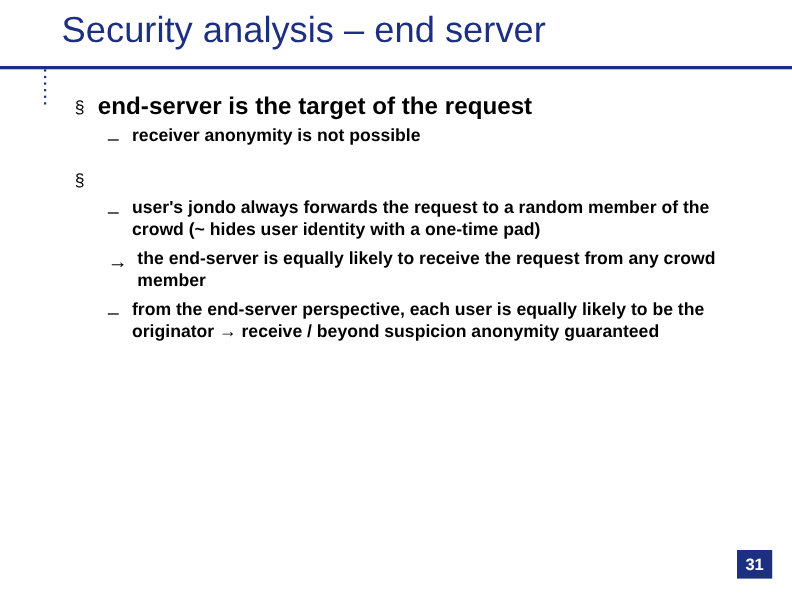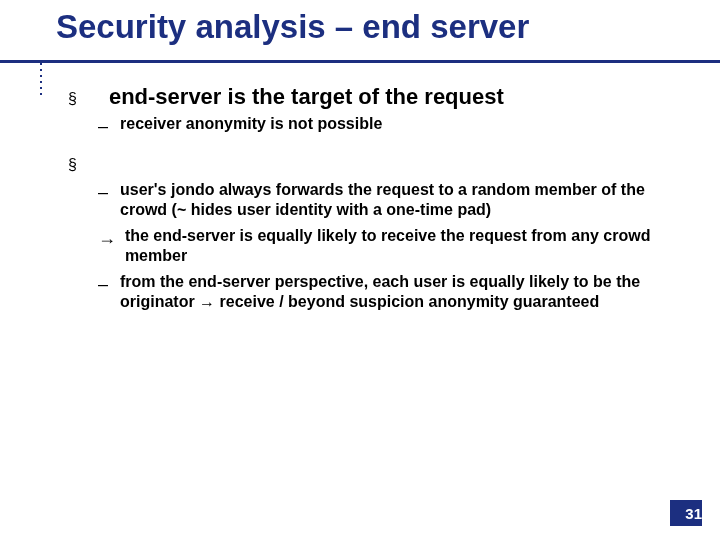--- a/index.html
+++ b/index.html
@@ -1,31 +1,31 @@
 <!DOCTYPE html>
 <html><head>
 <meta charset="utf-8">
 <style>
   * { margin: 0; padding: 0; box-sizing: border-box; }
   html, body { width: 720px; height: 540px; background: #fff; font-family: "Segoe UI", "Trebuchet MS", Arial, sans-serif; color: #000; }
   .slide { position: relative; width: 720px; height: 540px; background: #fff; overflow: hidden; }
   .title-wrap { padding: 8px 0 0 56px; }
-  .title { font-size: 33px; font-weight: 700; color: #1c2f80; letter-spacing: 0px; }
+  .title { font-size: 33px; font-weight: 400; color: #1c2f80; letter-spacing: 0px; }
   .rule { position: absolute; left: 0; right: 0; top: 60px; height: 3px; background: #1c2f80; }
   .dotcol { position: absolute; left: 40px; top: 63px; display: flex; flex-direction: column; gap: 4px; }
   .dotcol span { width: 2px; height: 2px; background: #1c2f80; display: block; }
   .content { position: absolute; left: 68px; right: 40px; top: 84px; }
   .lvl1 { display: flex; gap: 12px; margin-bottom: 4px; }
   .lvl1 .mk { font-size: 16px; line-height: 26px; position: relative; top: 2px; }
-  .lvl1 .tx { font-size: 22px; font-weight: 700; line-height: 1.2; margin-left: 20px; }
+  .lvl1 .tx { font-size: 22px; font-weight: 700; line-height: 1.2; }
   .lvl2 { display: flex; gap: 10px; margin: 2px 0 6px 30px; }
   .lvl2 .mk { font-size: 18px; line-height: 24px; font-weight: 400; min-width: 12px; }
   .lvl2 .tx { font-size: 16px; font-weight: 700; line-height: 1.25; }
   .gap-between { height: 6px; }
-  .pagebadge { position: absolute; right: 18px; bottom: 14px; width: 32px; height: 26px; background: #1c2f80; color: #fff; font-size: 15px; font-weight: 700; display: flex; align-items: center; justify-content: flex-end; }
+  .pagebadge { position: absolute; right: 18px; bottom: 14px; width: 32px; height: 26px; background: #1c2f80; color: #fff; font-size: 15px; font-weight: 700; display: flex; align-items: center; justify-content: center; }
 </style>
 </head>
 <body>
 
 <div class="slide">
 
   <div class="title-wrap">
     <div class="title">Security analysis – end server</div>
   </div>
 

